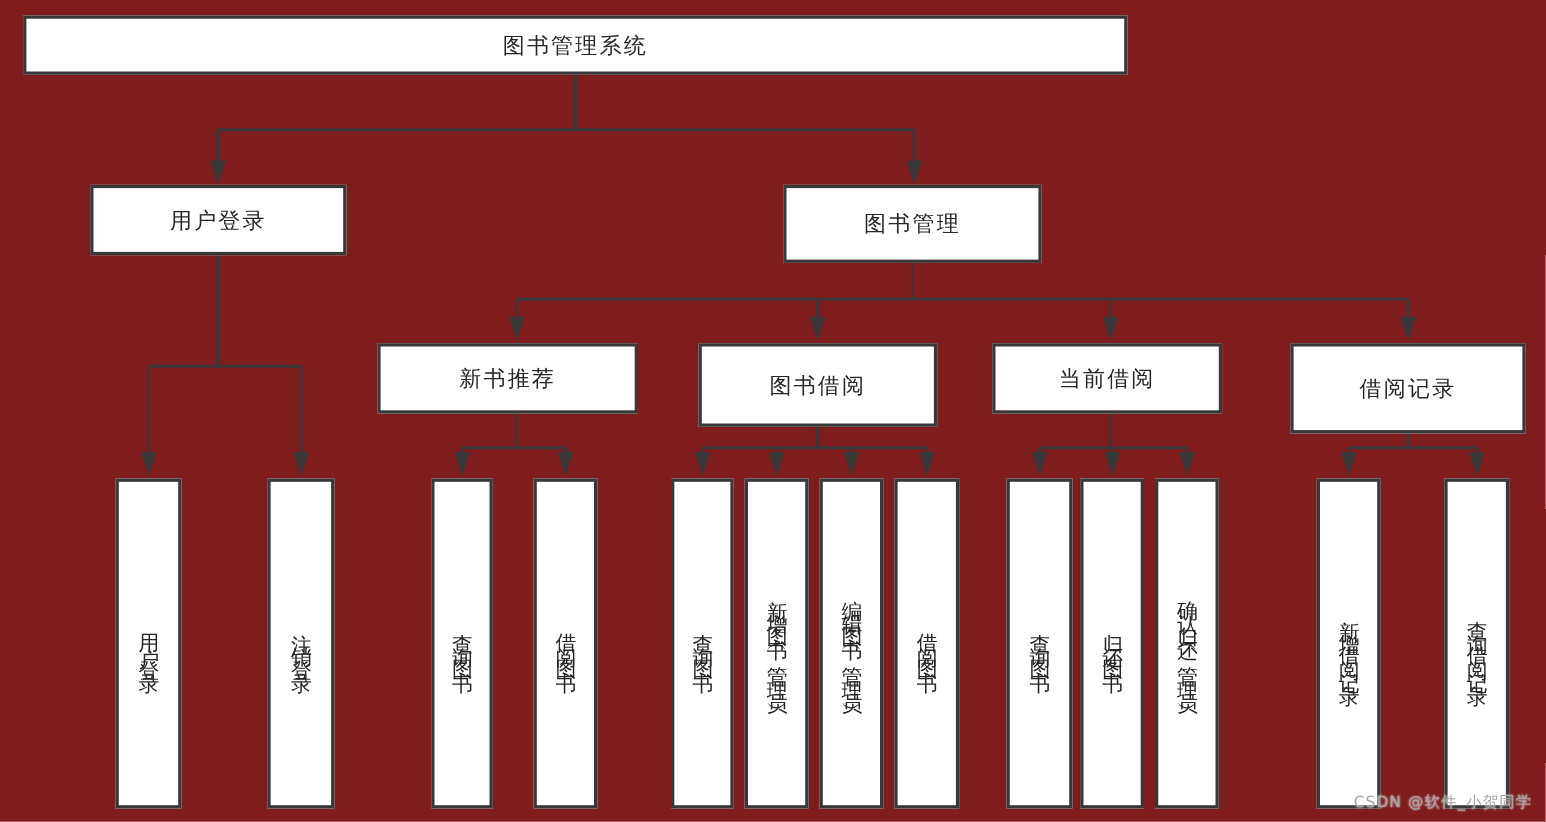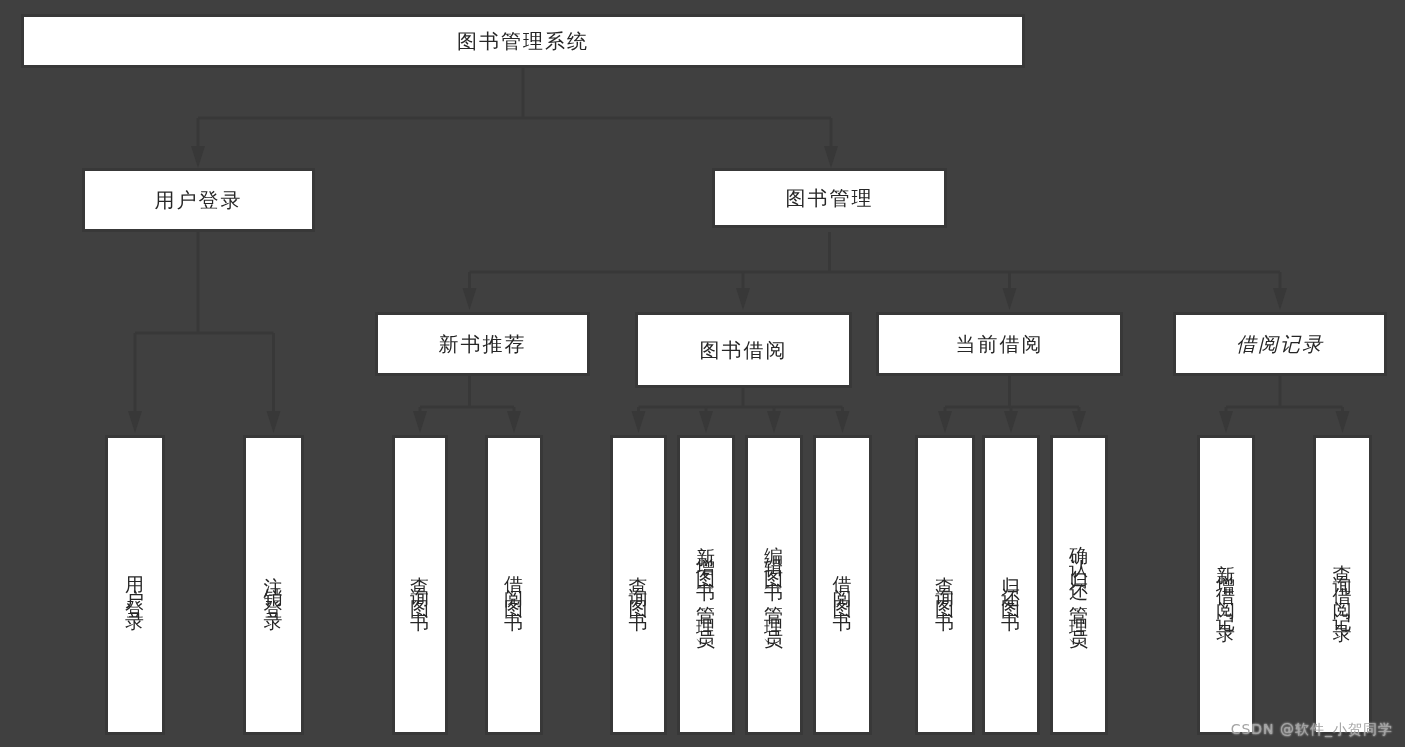--- a/index.html
+++ b/index.html
@@ -6,21 +6,21 @@
     --line:#383838;
     --text:#262626;
     --watermark:#a3a3a3;
   }
   html,body{margin:0;padding:0;background:#ffffff;}
   body{
     width:1405px;height:747px;
     font-family:"DejaVu Sans","Liberation Sans",sans-serif;
     overflow:hidden;
   }
-  .stage{position:relative;width:1405px;height:747px;background:#404040;}
+  .stage{position:relative;width:1405px;height:747px;background:#7f1d1d;}
   .stage svg{position:absolute;left:0;top:0;z-index:1;}
   .edge{stroke:var(--line);stroke-width:2.8;fill:none;}
   .head{fill:var(--line);stroke:none;}
   .node{
     position:absolute;box-sizing:border-box;z-index:2;
     background:#ffffff;border:3px solid var(--line);
     display:flex;align-items:center;justify-content:center;
     color:var(--text);
   }
   .hbox{font-size:20px;letter-spacing:2px;white-space:nowrap;}
@@ -112,26 +112,26 @@
       <path class="edge" d="M1226 407 V412"></path>
       <path class="head" d="M1226 433 l -7 -22 h 14 z"></path>
       <path class="edge" d="M1342.5 407 V412"></path>
       <path class="head" d="M1342.5 433 l -7 -22 h 14 z"></path>
     </g>
   </svg>
 
   <div class="node hbox" style="left:21px;top:14px;width:1004px;height:54px;">图书管理系统</div>
 
   <div class="node hbox" style="left:82px;top:168px;width:233px;height:64px;">用户登录</div>
-  <div class="node hbox" style="left:712px;top:168px;width:235px;height:60px;">图书管理</div>
+  <div class="node hbox" style="left:712px;top:168px;width:235px;height:71px;">图书管理</div>
 
-  <div class="node hbox" style="left:375px;top:312px;width:215px;height:64px;">新书推荐</div>
+  <div class="node hbox" style="left:343px;top:312px;width:237px;height:64px;">新书推荐</div>
   <div class="node hbox" style="left:635px;top:312px;width:217px;height:76px;">图书借阅</div>
-  <div class="node hbox" style="left:876px;top:312px;width:247px;height:64px;">当前借阅</div>
-  <div class="node hbox" style="left:1173px;top:312px;width:214px;height:64px;font-style:italic;">借阅记录</div>
+  <div class="node hbox" style="left:902px;top:312px;width:209px;height:64px;">当前借阅</div>
+  <div class="node hbox" style="left:1173px;top:312px;width:214px;height:82px;">借阅记录</div>
 
   <div class="node vbox" style="left:105px;top:435px;width:60px;height:300px;">
     <span>用户登录</span>
   </div>
   <div class="node vbox" style="left:243px;top:435px;width:61px;height:300px;">
     <span>注销登录</span>
   </div>
 
   <div class="node vbox" style="left:392px;top:435px;width:56px;height:300px;">
     <span>查询图书</span>

